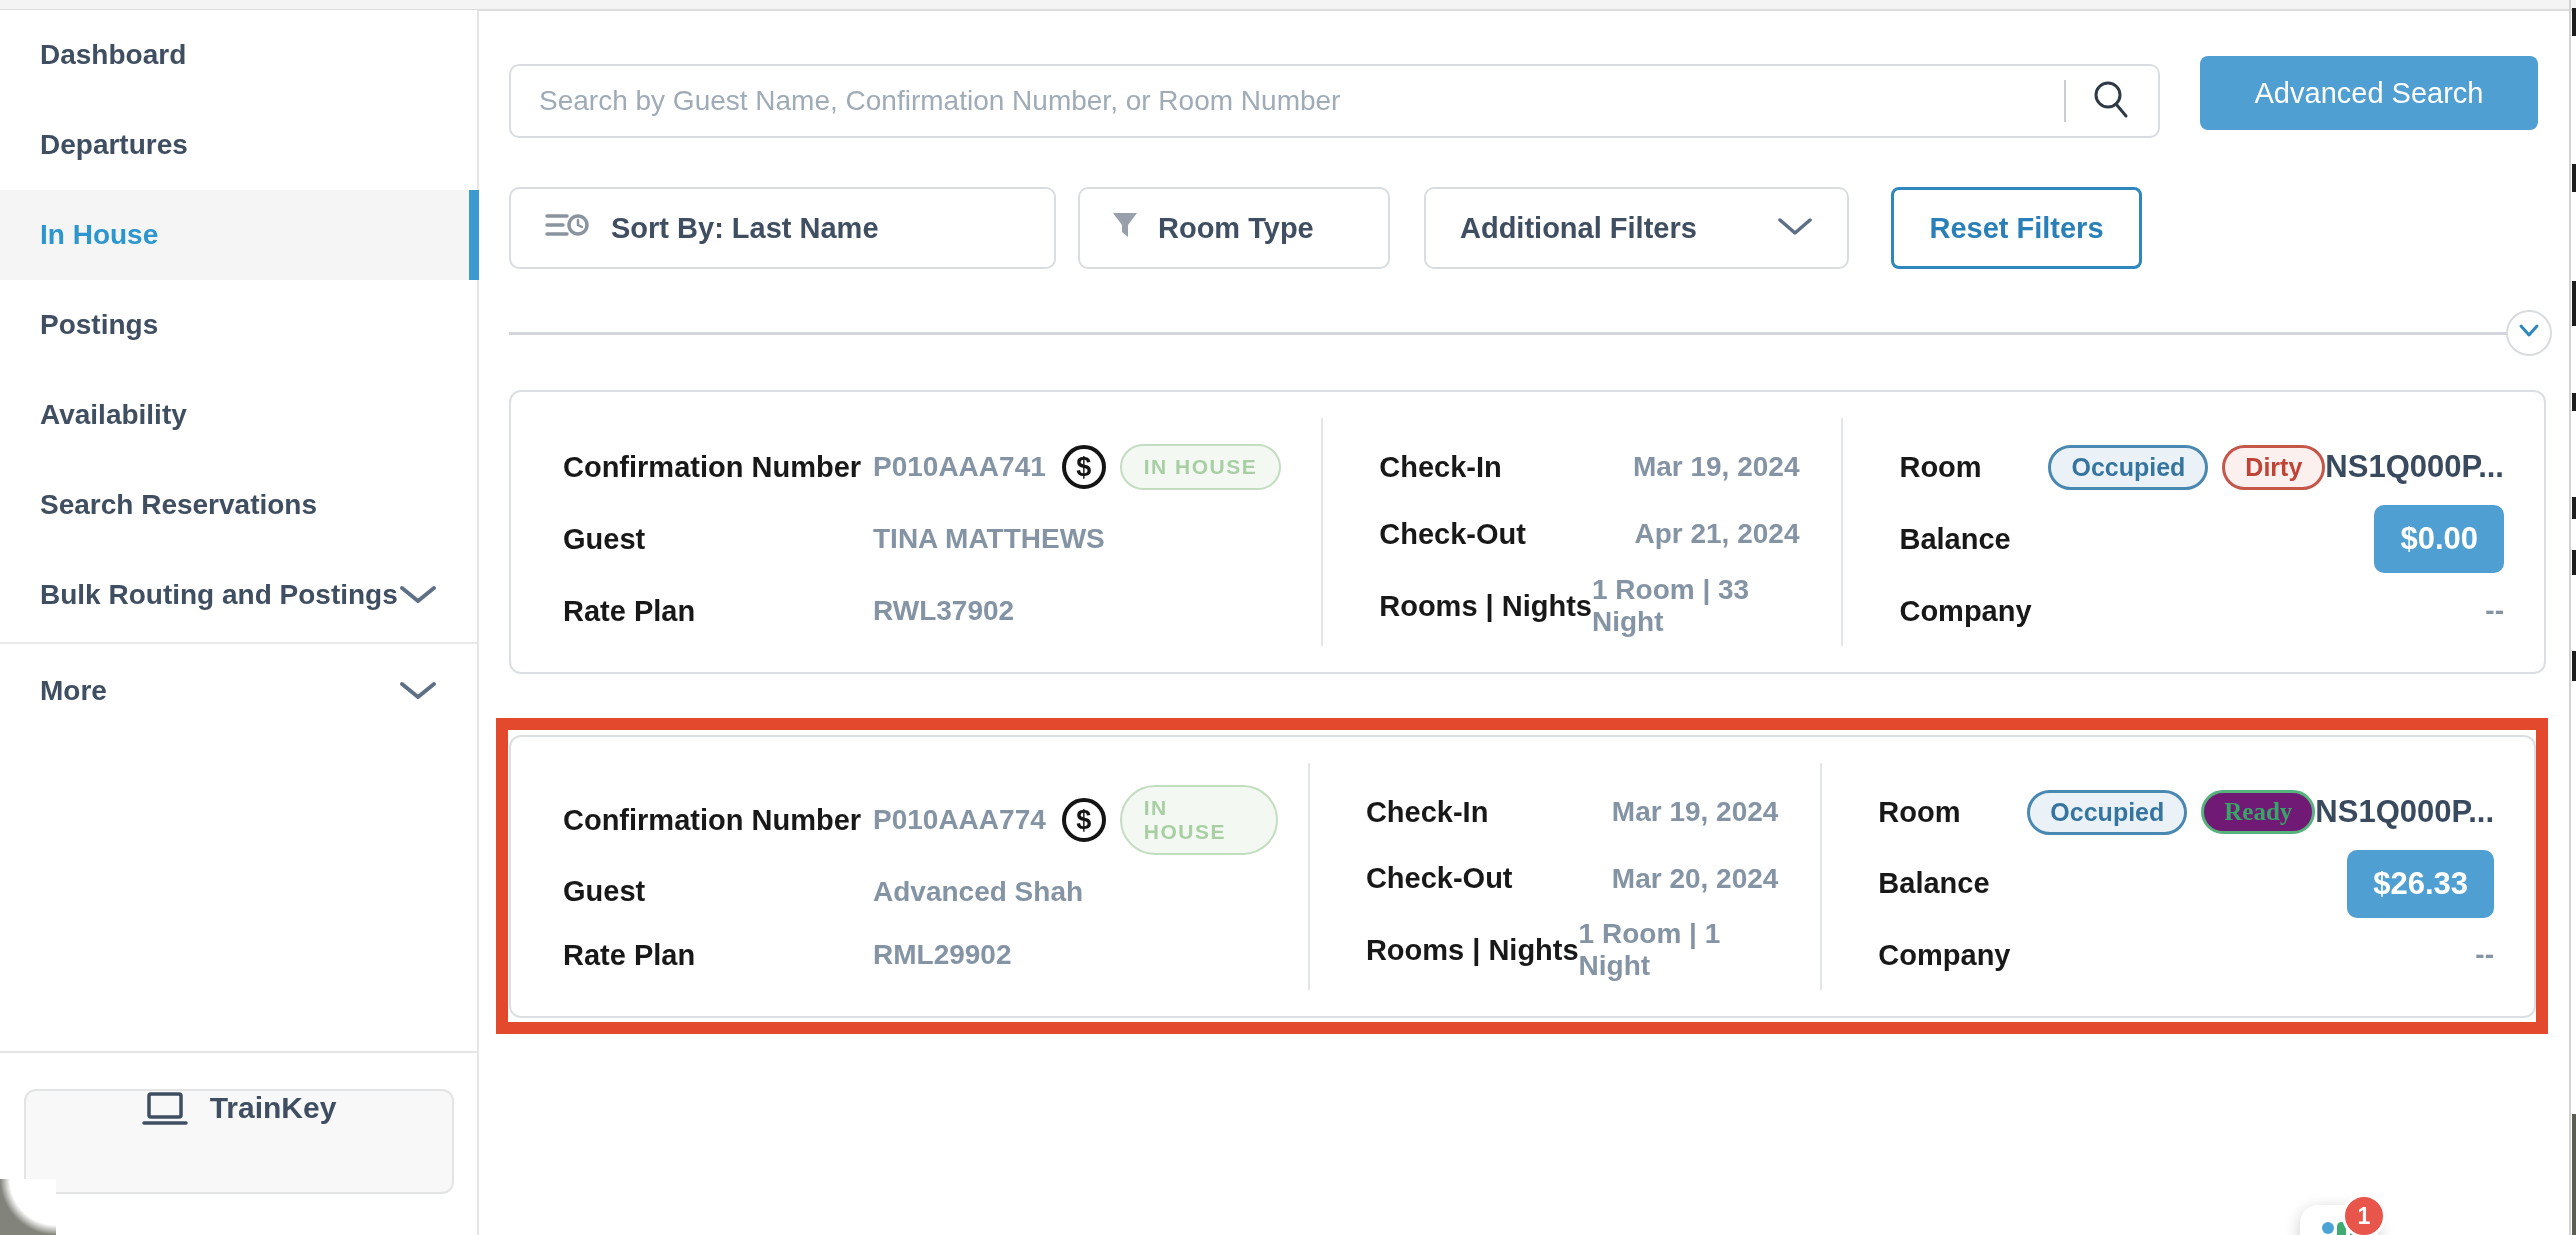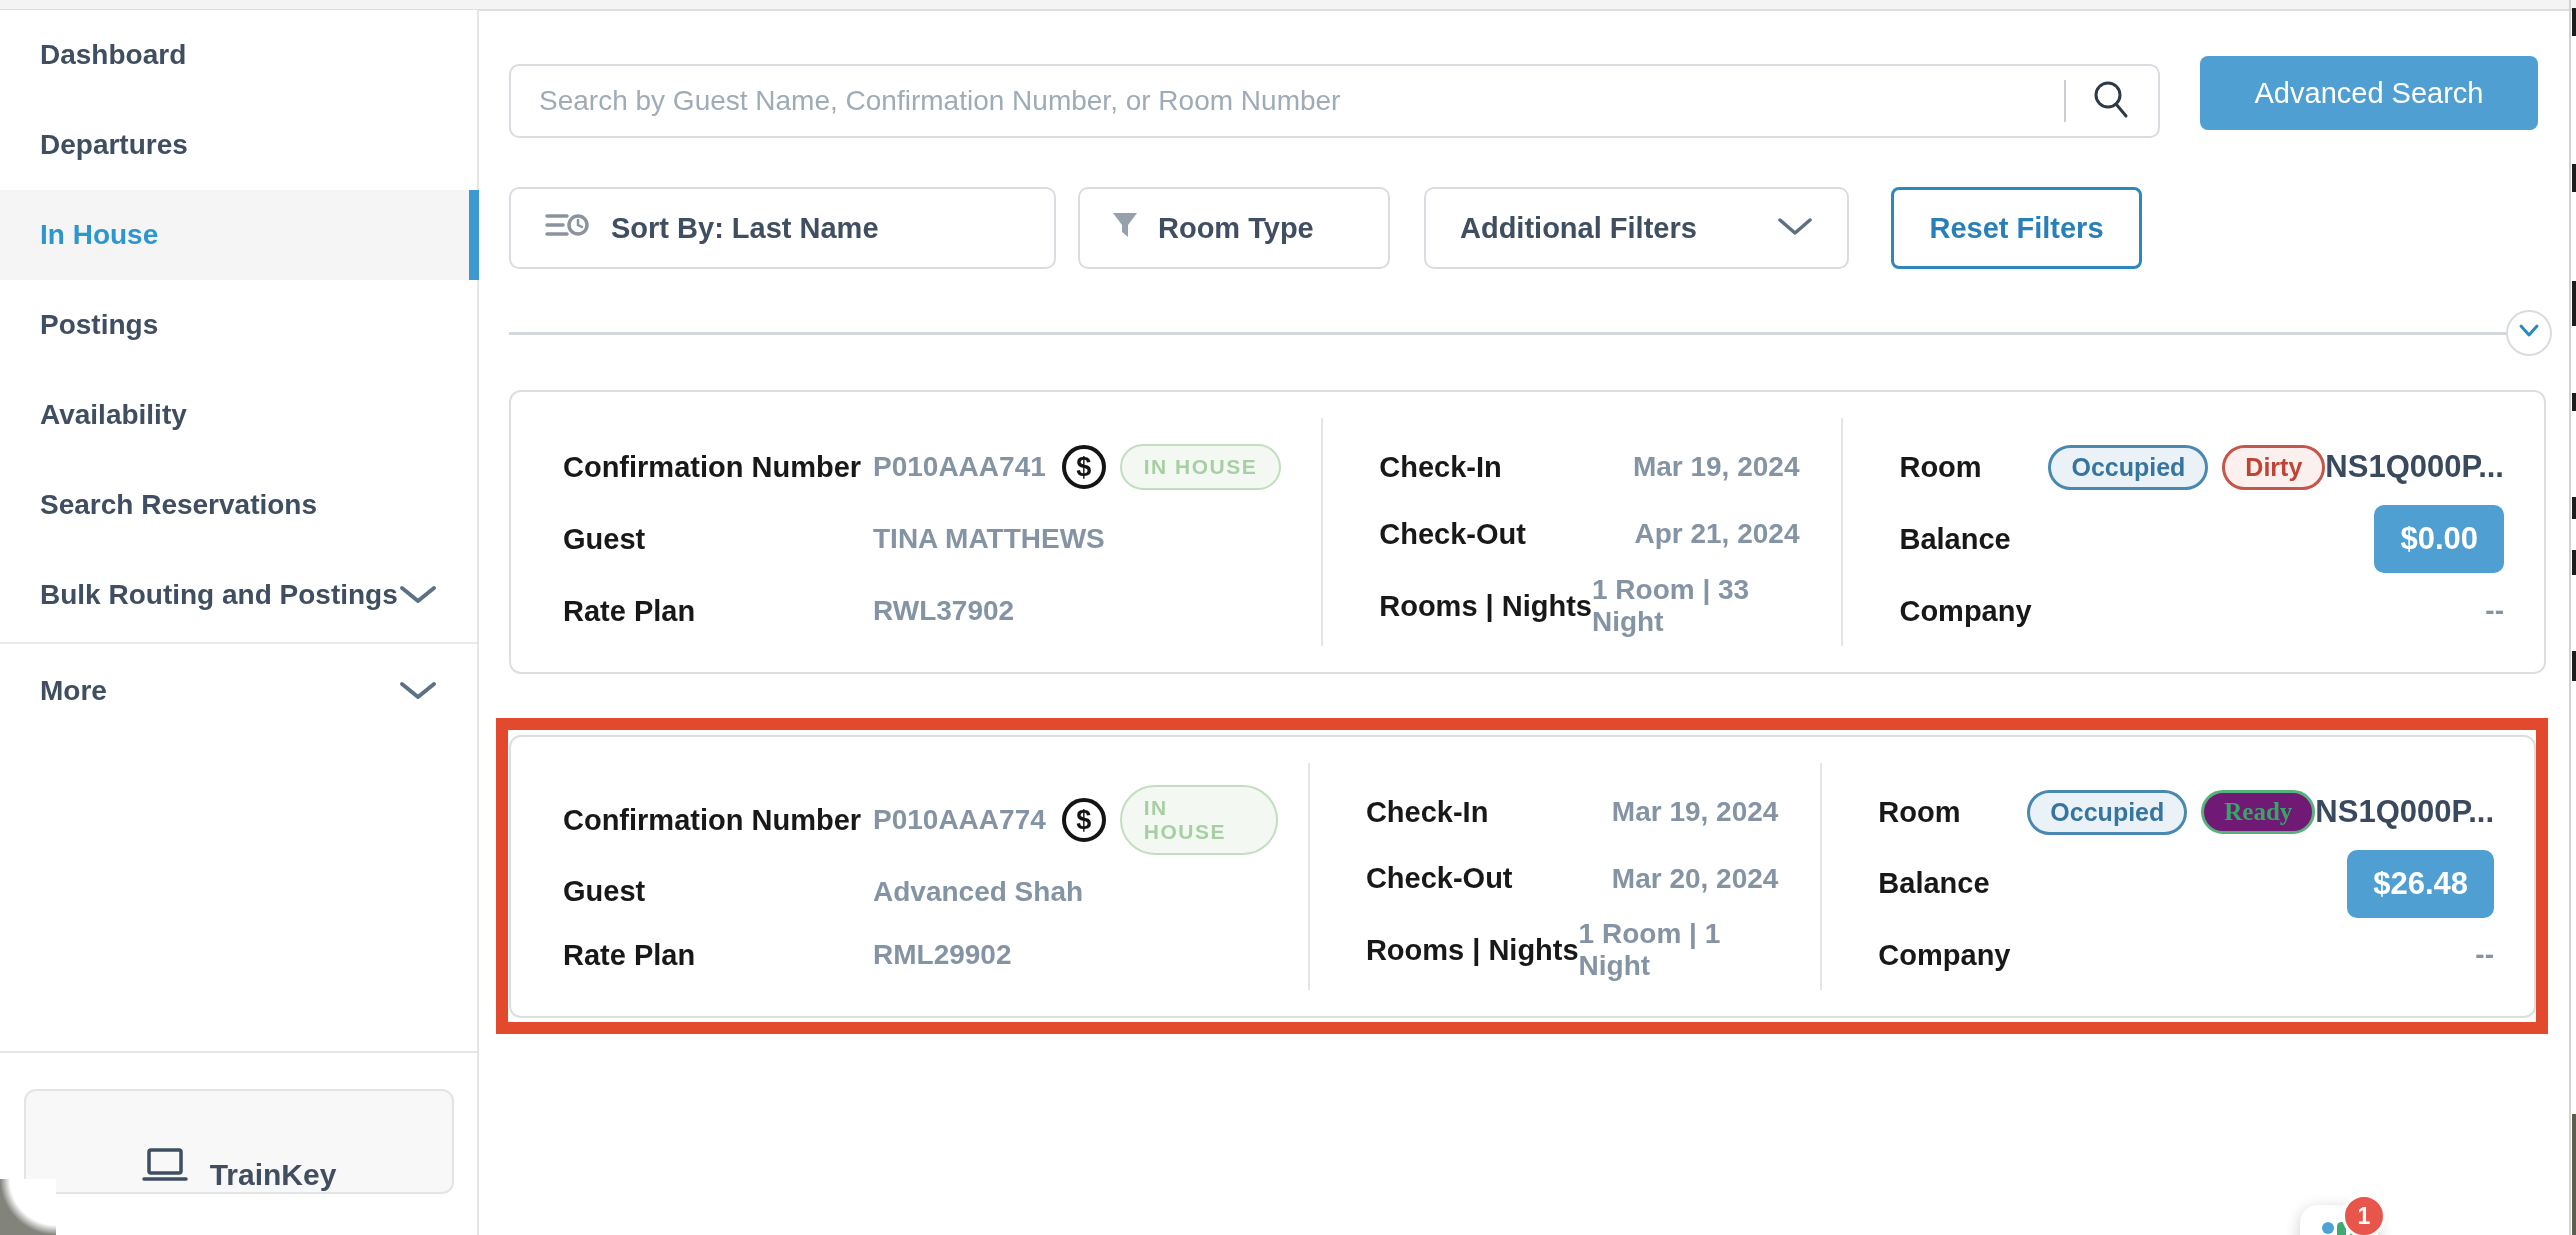--- a/index.html
+++ b/index.html
@@ -12,21 +12,21 @@
 
   
   .sidebar{position:absolute;left:0;top:10px;width:479px;height:1225px;background:#fff;border-right:2px solid #e5e5e5;box-sizing:border-box;}
   .nav-item{height:90px;display:flex;align-items:center;padding:0 40px;font-size:28px;font-weight:700;color:#3f4e61;cursor:pointer;position:relative;}
   .nav-item .chev{margin-left:auto;display:flex;align-items:center;}
   .nav-item.active{background:#f5f5f5;color:#2e96ce;}
   .nav-item.active::after{content:"";position:absolute;right:-2px;top:0;bottom:0;width:10px;background:#3d9ad1;}
   .nav-divider{height:2px;background:#eaeaec;margin:2px 0;}
   .sidebar-bottom-divider{position:absolute;left:0;top:1041px;width:100%;height:2px;background:#e6e6e8;}
   .trainkey{position:absolute;left:24px;top:1079px;width:430px;height:105px;background:#f8f8f9;border:2px solid #e3e4e6;border-radius:12px;
-    display:flex;align-items:flex-end;justify-content:center;gap:22px;font-size:30px;font-weight:700;color:#3f4e61;cursor:pointer;box-sizing:border-box;}
+    display:flex;align-items:flex-start;justify-content:center;gap:22px;font-size:30px;font-weight:700;color:#3f4e61;cursor:pointer;box-sizing:border-box;}
 
   
   .main{position:absolute;left:479px;top:10px;width:2097px;height:1225px;}
 
   .search-box{position:absolute;left:30px;top:54px;width:1651px;height:74px;border:2px solid #d9dde1;border-radius:10px;
     display:flex;align-items:center;padding:0 26px;box-sizing:border-box;background:#fff;}
   .search-box input{flex:1;border:none;outline:none;font-size:28px;color:#3f4e61;font-family:"Liberation Sans",sans-serif;background:transparent;}
   .search-box input::placeholder{color:#9fabb6;}
   .search-divider{width:2px;height:42px;background:#c9ced3;margin:0 24px 0 10px;}
 
@@ -288,21 +288,21 @@
     <div class="vsep"></div>
     <div class="col col3">
       <div class="row">
         <span class="lbl" style="width:149px;">Room</span>
         <span class="pill pill-occupied">Occupied</span>
         <span class="pill hk-ready">Ready</span>
         <span class="room-number">NS1Q000P...</span>
       </div>
       <div class="row">
         <span class="lbl">Balance</span>
-        <button class="balance-btn">$26.48</button>
+        <button class="balance-btn">$26.33</button>
       </div>
       <div class="row">
         <span class="lbl">Company</span>
         <span class="val push">--</span>
       </div>
     </div>
   </div>
 </div>
 
 <div class="edge-line"></div>

